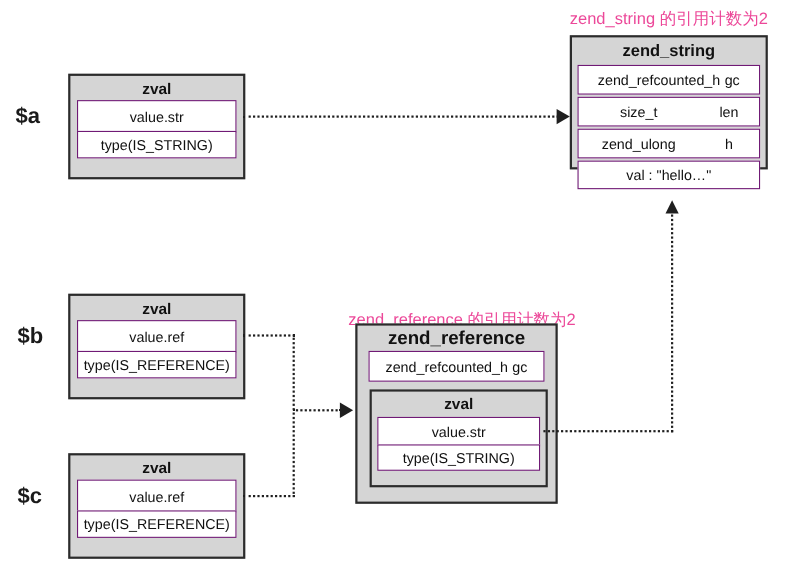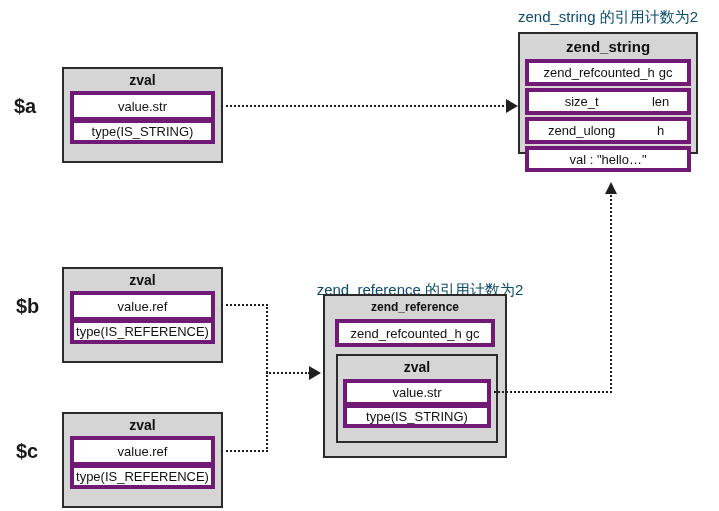--- a/index.html
+++ b/index.html
@@ -5,30 +5,30 @@
   html,body{margin:0;padding:0;background:#ffffff;}
   #canvas{
     position:relative;width:719px;height:511px;background:#ffffff;
     font-family:"Liberation Sans","DejaVu Sans",sans-serif;color:#111;
     overflow:hidden;
   }
   .var-label{
     position:absolute;font-weight:bold;font-size:20px;color:#1a1a1a;line-height:24px;
   }
   .note{
-    position:absolute;font-size:15px;color:#0c4a6e;text-align:center;white-space:nowrap;
+    position:absolute;font-size:15px;color:#ec4899;text-align:center;white-space:nowrap;
   }
   .box{
     position:absolute;background:#d5d5d5;border:2px solid #2b2b2b;box-sizing:border-box;
   }
   .box-title{
     font-weight:bold;text-align:center;font-size:14px;color:#111;
   }
   .row{
-    background:#ffffff;border:4px solid #701a75;box-sizing:border-box;
+    background:#ffffff;border:1px solid #701a75;box-sizing:border-box;
     display:flex;align-items:center;justify-content:center;
     font-size:13px;color:#111;
   }
   .row .cell-l{flex:2;text-align:center;white-space:nowrap;}
   .row .cell-r{flex:1;text-align:center;white-space:nowrap;}
   .row.tight{gap:4px;}
   .hline{position:absolute;border-top:2px dotted #1f1f1f;height:0;}
   .vline{position:absolute;border-left:2px dotted #1f1f1f;width:0;}
   .arr-right{
     position:absolute;width:0;height:0;
@@ -85,21 +85,21 @@
       <span class="cell-r">len</span>
     </div>
     <div class="row" style="margin:2px 5px 0;height:27px;">
       <span class="cell-l">zend_ulong</span>
       <span class="cell-r">h</span>
     </div>
     <div class="row" style="margin:2px 5px 0;height:26px;">val : "hello…"</div>
   </div>
 
   <div class="box" style="left:323px;top:294px;width:184px;height:164px;">
-    <div class="box-title" style="font-size:12px;line-height:23px;">zend_reference</div>
+    <div class="box-title" style="font-size:17px;line-height:23px;">zend_reference</div>
     <div class="row tight" style="margin:0 10px;height:28px;">
       <span>zend_refcounted_h</span>
       <span>gc</span>
     </div>
 
     <div class="box" style="left:11px;top:58px;width:162px;height:89px;">
       <div class="box-title" style="line-height:23px;">zval</div>
       <div class="row" style="margin:0 5px;height:27px;">value.str</div>
       <div class="row" style="margin:-2px 5px 0;height:24px;">type(IS_STRING)</div>
     </div>

